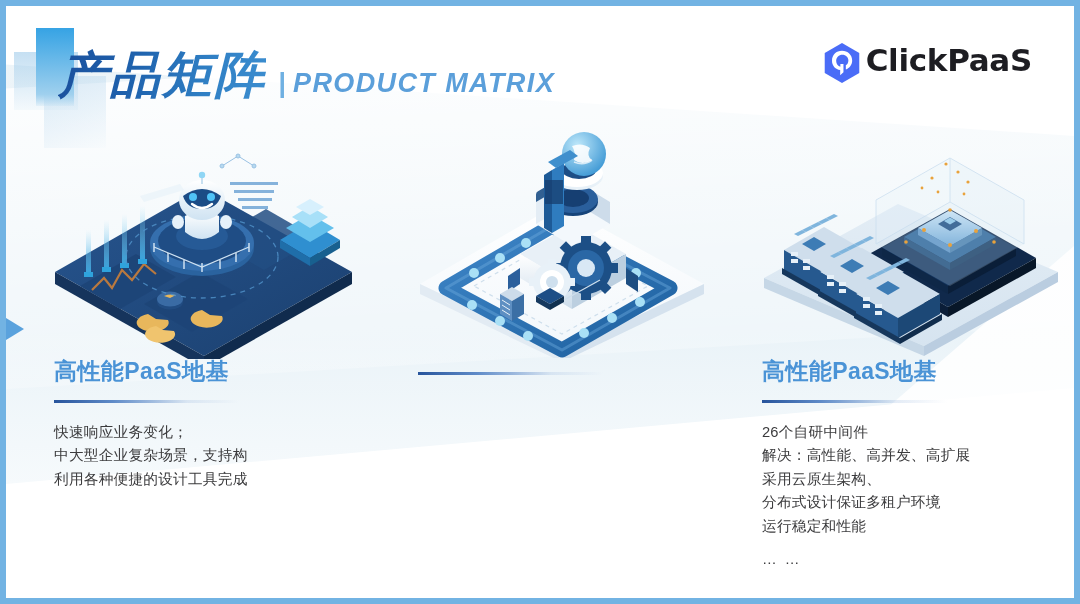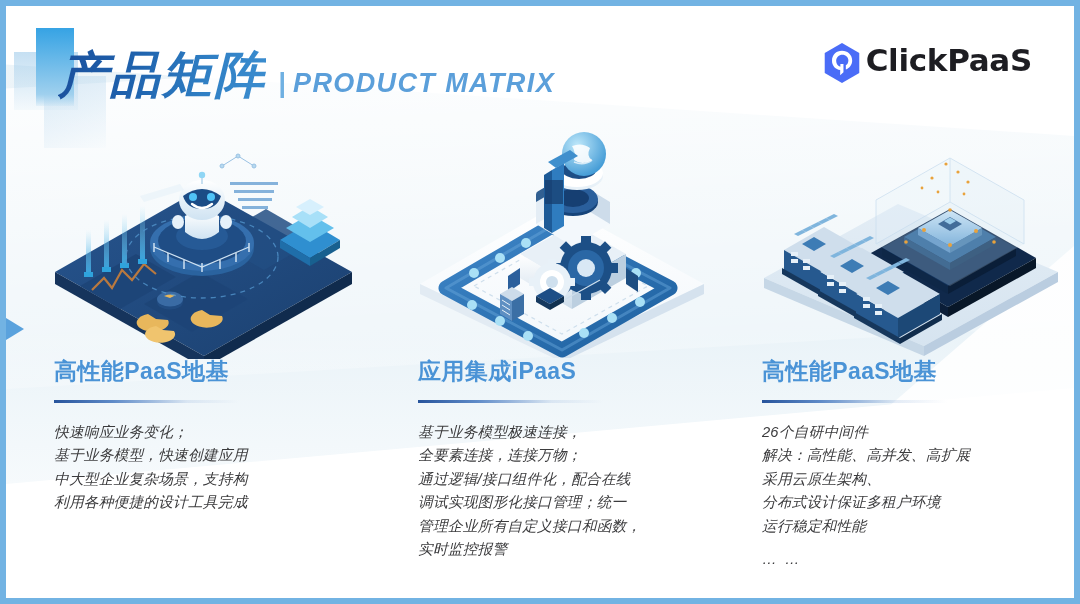--- a/index.html
+++ b/index.html
@@ -98,21 +98,20 @@
     font-size:23px;font-weight:bold;color:#4a93d6;
     letter-spacing:0.4px;white-space:nowrap;line-height:1.2;
   }
   .col-rule{
     margin-top:14px;width:185px;height:3px;
     background:linear-gradient(90deg,#27549c 0%,#5f8bc8 32%,rgba(150,180,220,0.25) 72%,rgba(255,255,255,0) 100%);
   }
   .col-body{
     margin-top:18px;font-size:14.7px;line-height:23.5px;color:#3b3b3d;
     letter-spacing:0.2px;
-    font-style:italic;
   }
   .col-body div{white-space:nowrap;}
   .col-body div.sp{margin-top:10px;letter-spacing:2px;}
 </style>
 </head>
 <body>
 
 <div id="slide">
 
   <div class="bg-base"></div>
@@ -501,37 +500,27 @@
 
   </div>
 
   <div class="cols">
 
     <div class="col c1">
       <div class="col-head">高性能PaaS地基</div>
       <div class="col-rule"></div>
       <div class="col-body">
         <div>快速响应业务变化；</div>
-        <div>基于业务模型，快速创建应用</div>
         <div>中大型企业复杂场景，支持构</div>
         <div>利用各种便捷的设计工具完成</div>
       </div>
     </div>
 
     <div class="col c2">
-      <div class="col-head">应用集成iPaaS</div>
       <div class="col-rule"></div>
-      <div class="col-body">
-        <div>基于业务模型极速连接，</div>
-        <div>全要素连接，连接万物；</div>
-        <div>通过逻辑/接口组件化，配合在线</div>
-        <div>调试实现图形化接口管理；统一</div>
-        <div>管理企业所有自定义接口和函数，</div>
-        <div>实时监控报警</div>
-      </div>
     </div>
 
     <div class="col c3">
       <div class="col-head">高性能PaaS地基</div>
       <div class="col-rule"></div>
       <div class="col-body">
         <div>26个自研中间件</div>
         <div>解决：高性能、高并发、高扩展</div>
         <div>采用云原生架构、</div>
         <div>分布式设计保证多租户环境</div>

